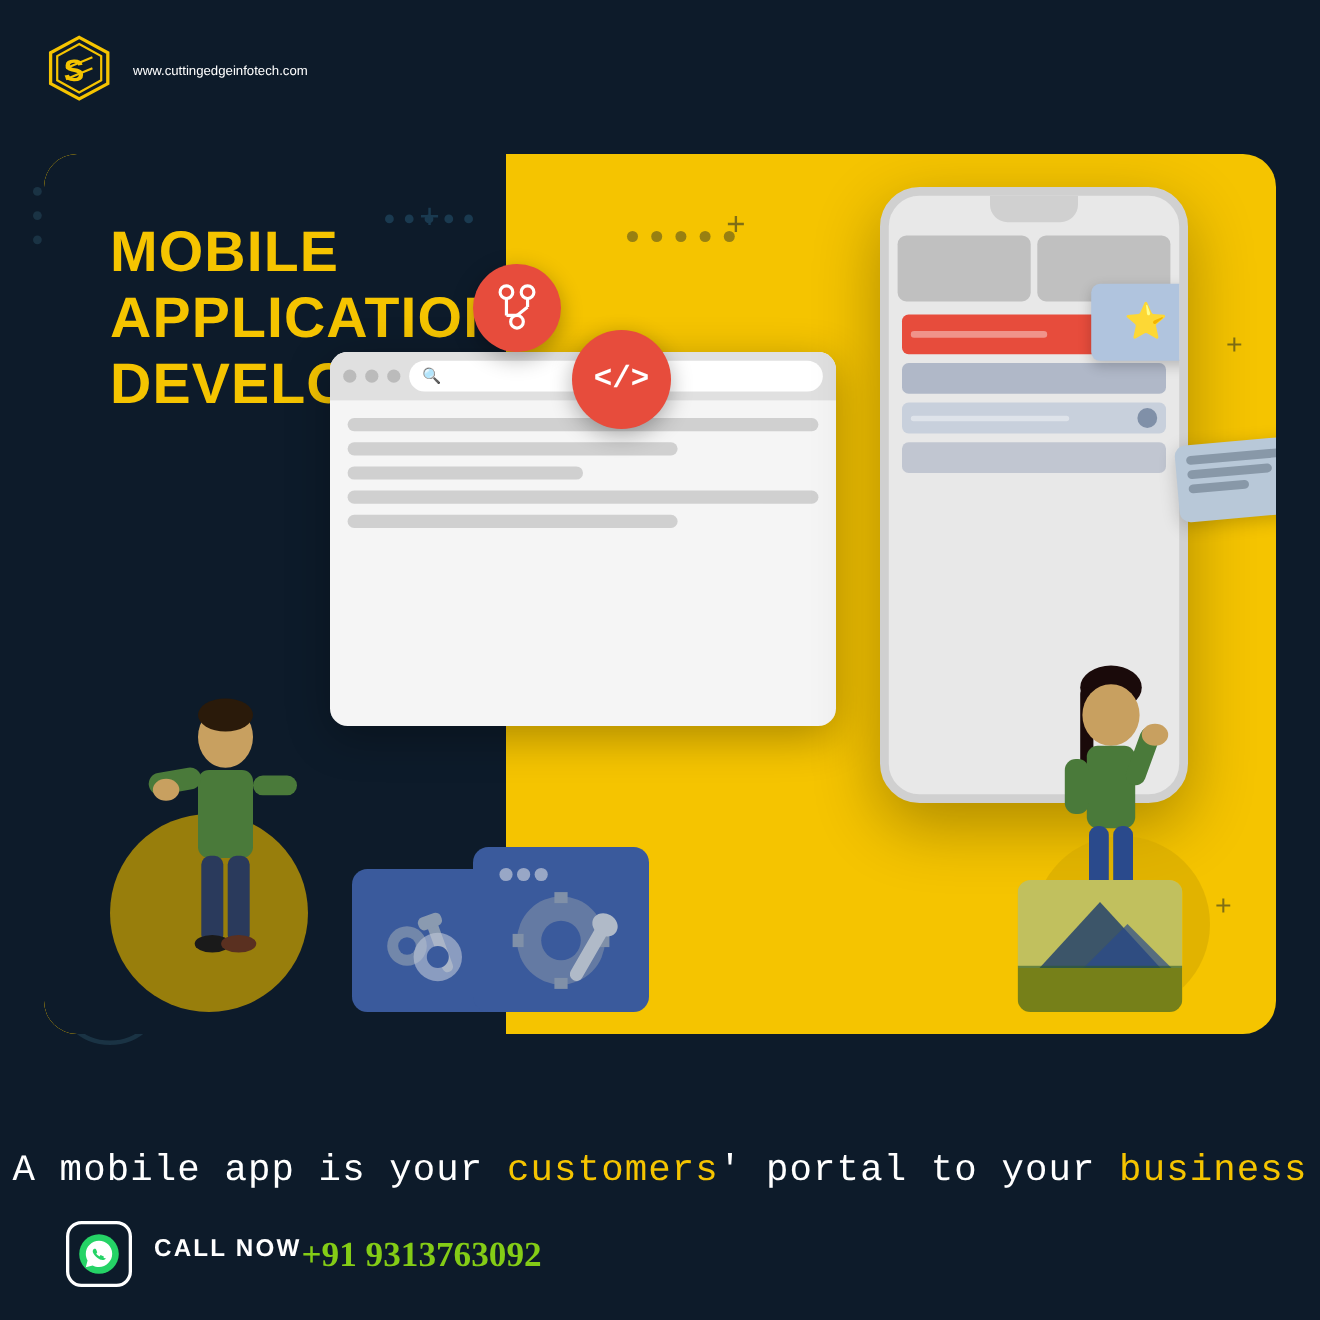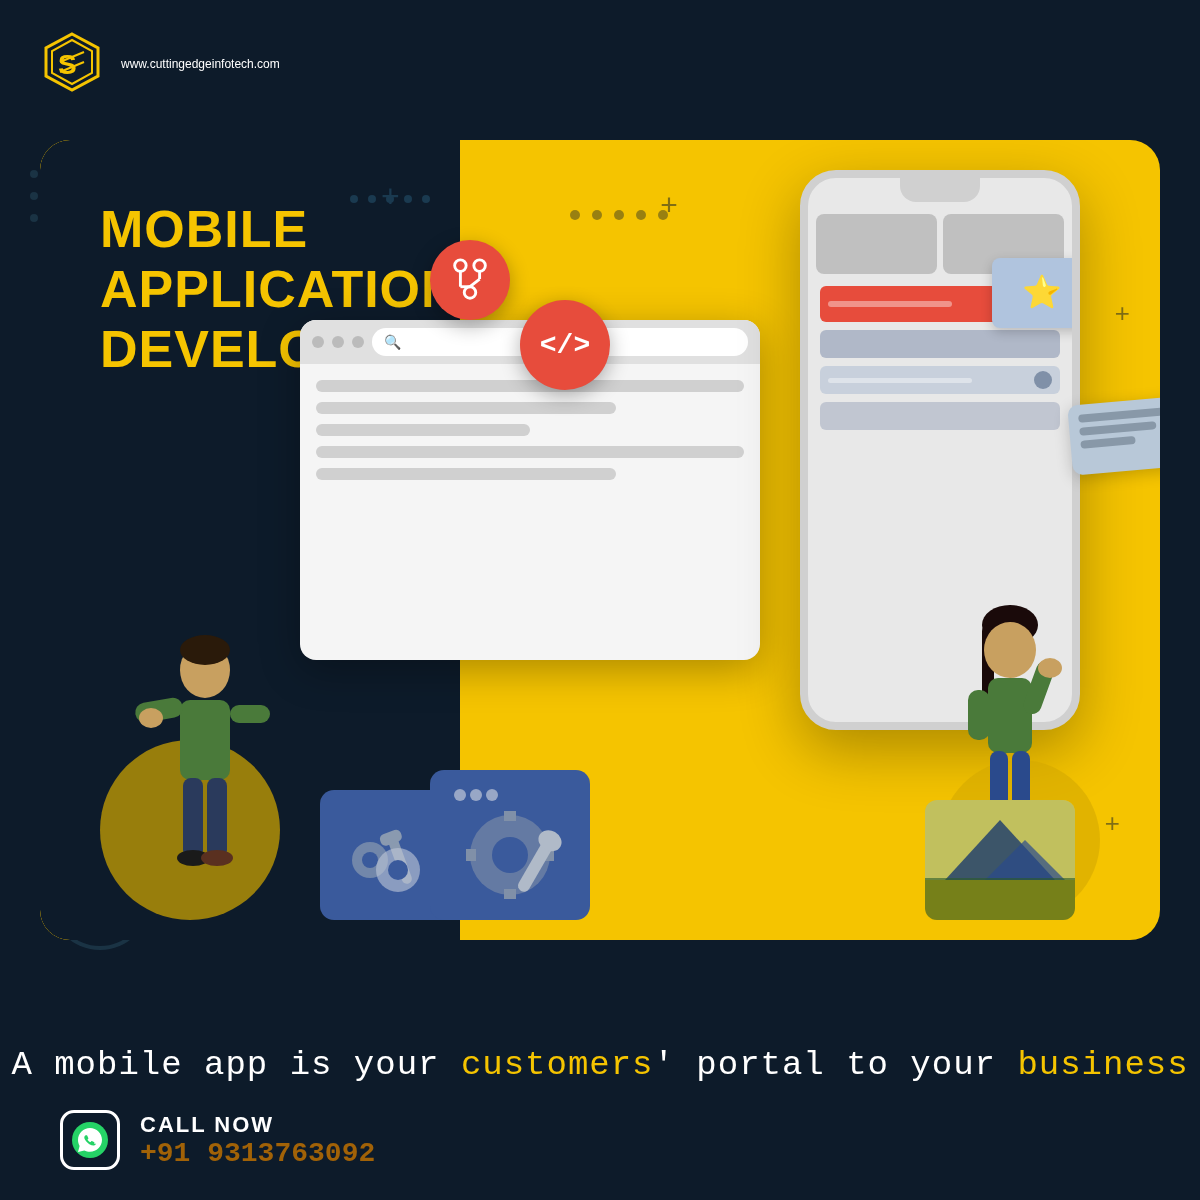--- a/index.html
+++ b/index.html
@@ -347,36 +347,36 @@
       height: 60px;
       border: 3px solid #ffffff;
       border-radius: 14px;
       display: flex;
       align-items: center;
       justify-content: center;
     }
 
     .call-info {
       display: flex;
-      flex-direction: column;
+      flex-direction: row;
     }
 
     .call-now-label {
       color: #ffffff;
       font-size: 22px;
       font-weight: 900;
       font-family: Arial, sans-serif;
       letter-spacing: 2px;
     }
 
     .phone-number {
-      color: #a16207;
-      font-size: 28px;
+      color: #84cc16;
+      font-size: 32px;
       font-weight: 900;
-      font-family: Liberation Mono, monospace;
+      font-family: Liberation Serif, serif;
     }
 
     
     .char-glow {
       position: absolute;
       border-radius: 50%;
       background: #d4a800;
     }
 
     

